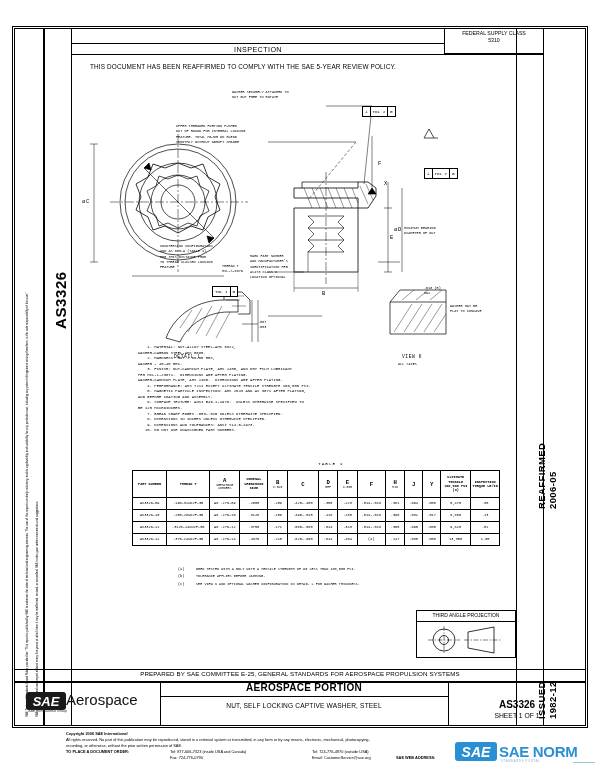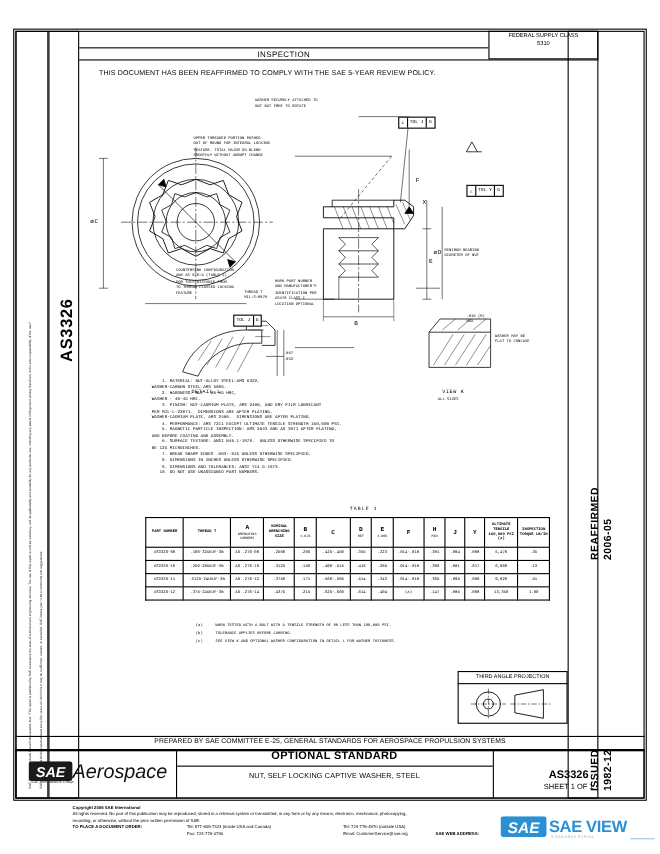--- a/index.html
+++ b/index.html
@@ -97,21 +97,21 @@
   #tb-v2{left:448px;top:681px;width:1px;height:45px;}
   #tb-h1{left:160px;top:696px;width:288px;height:1px;}
 
   #tb-as-title{left:160px;top:683px;width:288px;font-size:10px;font-weight:bold;letter-spacing:.3px;}
   #tb-subject{left:160px;top:703px;width:288px;font-size:6.6px;letter-spacing:.15px;}
   #tb-docnum{left:448px;top:700px;width:138px;font-size:10px;font-weight:bold;}
   #tb-sheet{left:448px;top:712px;width:138px;font-size:6.8px;}
 
   
   #logo-wrap{position:absolute;left:26px;top:690px;width:128px;height:30px;}
-  #logo-aero{position:absolute;left:40px;top:1px;font-size:18px;font-style:italic;color:#111;}
+  #logo-aero{position:absolute;left:40px;top:1px;font-size:15px;color:#111;}
   #logo-tag{position:absolute;left:2px;top:19px;font-size:3.6px;color:#333;font-style:italic;}
 
   
   #copy{position:absolute;left:66px;top:731px;width:480px;}
   .cp{font-size:3.9px;line-height:1.55;white-space:pre;display:block;}
   .cp-b{font-weight:bold;}
   #cp-cols{position:relative;height:12px;}
   #cp-c1{position:absolute;left:0;top:0;font-size:3.9px;font-weight:bold;}
   #cp-c2{position:absolute;left:104px;top:0;font-size:3.9px;}
   #cp-c3{position:absolute;left:104px;top:6px;font-size:3.9px;}
@@ -464,21 +464,21 @@
   </svg>
 
   <div class="ln" id="tb-prepared-rule"></div>
   <div class="txt ctr" id="tb-prepared">PREPARED BY SAE COMMITTEE E-25, GENERAL STANDARDS FOR AEROSPACE PROPULSION SYSTEMS</div>
   <div class="bx" id="tb-box"></div>
   <div class="ln" id="tb-rule2"></div>
   <div class="ln" id="tb-v1"></div>
   <div class="ln" id="tb-v2"></div>
   <div class="ln" id="tb-h1"></div>
 
-  <div class="txt ctr" id="tb-as-title">OPTIONAL STANDARD</div>
+  <div class="txt ctr" id="tb-as-title">AEROSPACE PORTION</div>
   <div class="txt ctr" id="tb-subject">NUT, SELF LOCKING CAPTIVE WASHER, STEEL</div>
   <div class="txt ctr" id="tb-docnum">AS3326</div>
   <div class="txt ctr" id="tb-sheet">SHEET 1 OF 1</div>
 
   <div id="logo-wrap">
     <svg style="position:absolute;left:0;top:2px;" width="40" height="18">
       <rect x="0" y="0" width="40" height="18" rx="3" fill="#1a1a1a"></rect>
       <text x="20" y="14" font-family="Liberation Sans, sans-serif" font-size="13" font-weight="bold" font-style="italic" fill="#ffffff" text-anchor="middle">SAE</text>
     </svg>
     <div id="logo-aero">Aerospace</div>
@@ -498,18 +498,18 @@
       <span id="cp-c6">SAE WEB ADDRESS:</span>
     </div>
   </div>
   <span style="position:absolute;left:462px;top:755px;font-size:3.9px;color:#1b6fb0;">http://www.sae.org</span>
 
   <div id="wm">
     <svg style="position:absolute;left:0;top:0;" width="42" height="19">
       <rect x="0" y="0" width="42" height="19" rx="3" fill="#2b8fd4"></rect>
       <text x="21" y="15" font-family="Liberation Sans, sans-serif" font-size="14" font-weight="bold" font-style="italic" fill="#ffffff" text-anchor="middle">SAE</text>
     </svg>
-    <div id="wm-text">SAE VIEW</div>
+    <div id="wm-text">SAE NORM</div>
     <div id="wm-sub">STANDARDS PORTAL</div>
     <div id="wm-rule"></div>
   </div>
 
 </div>
 
 </body></html>

